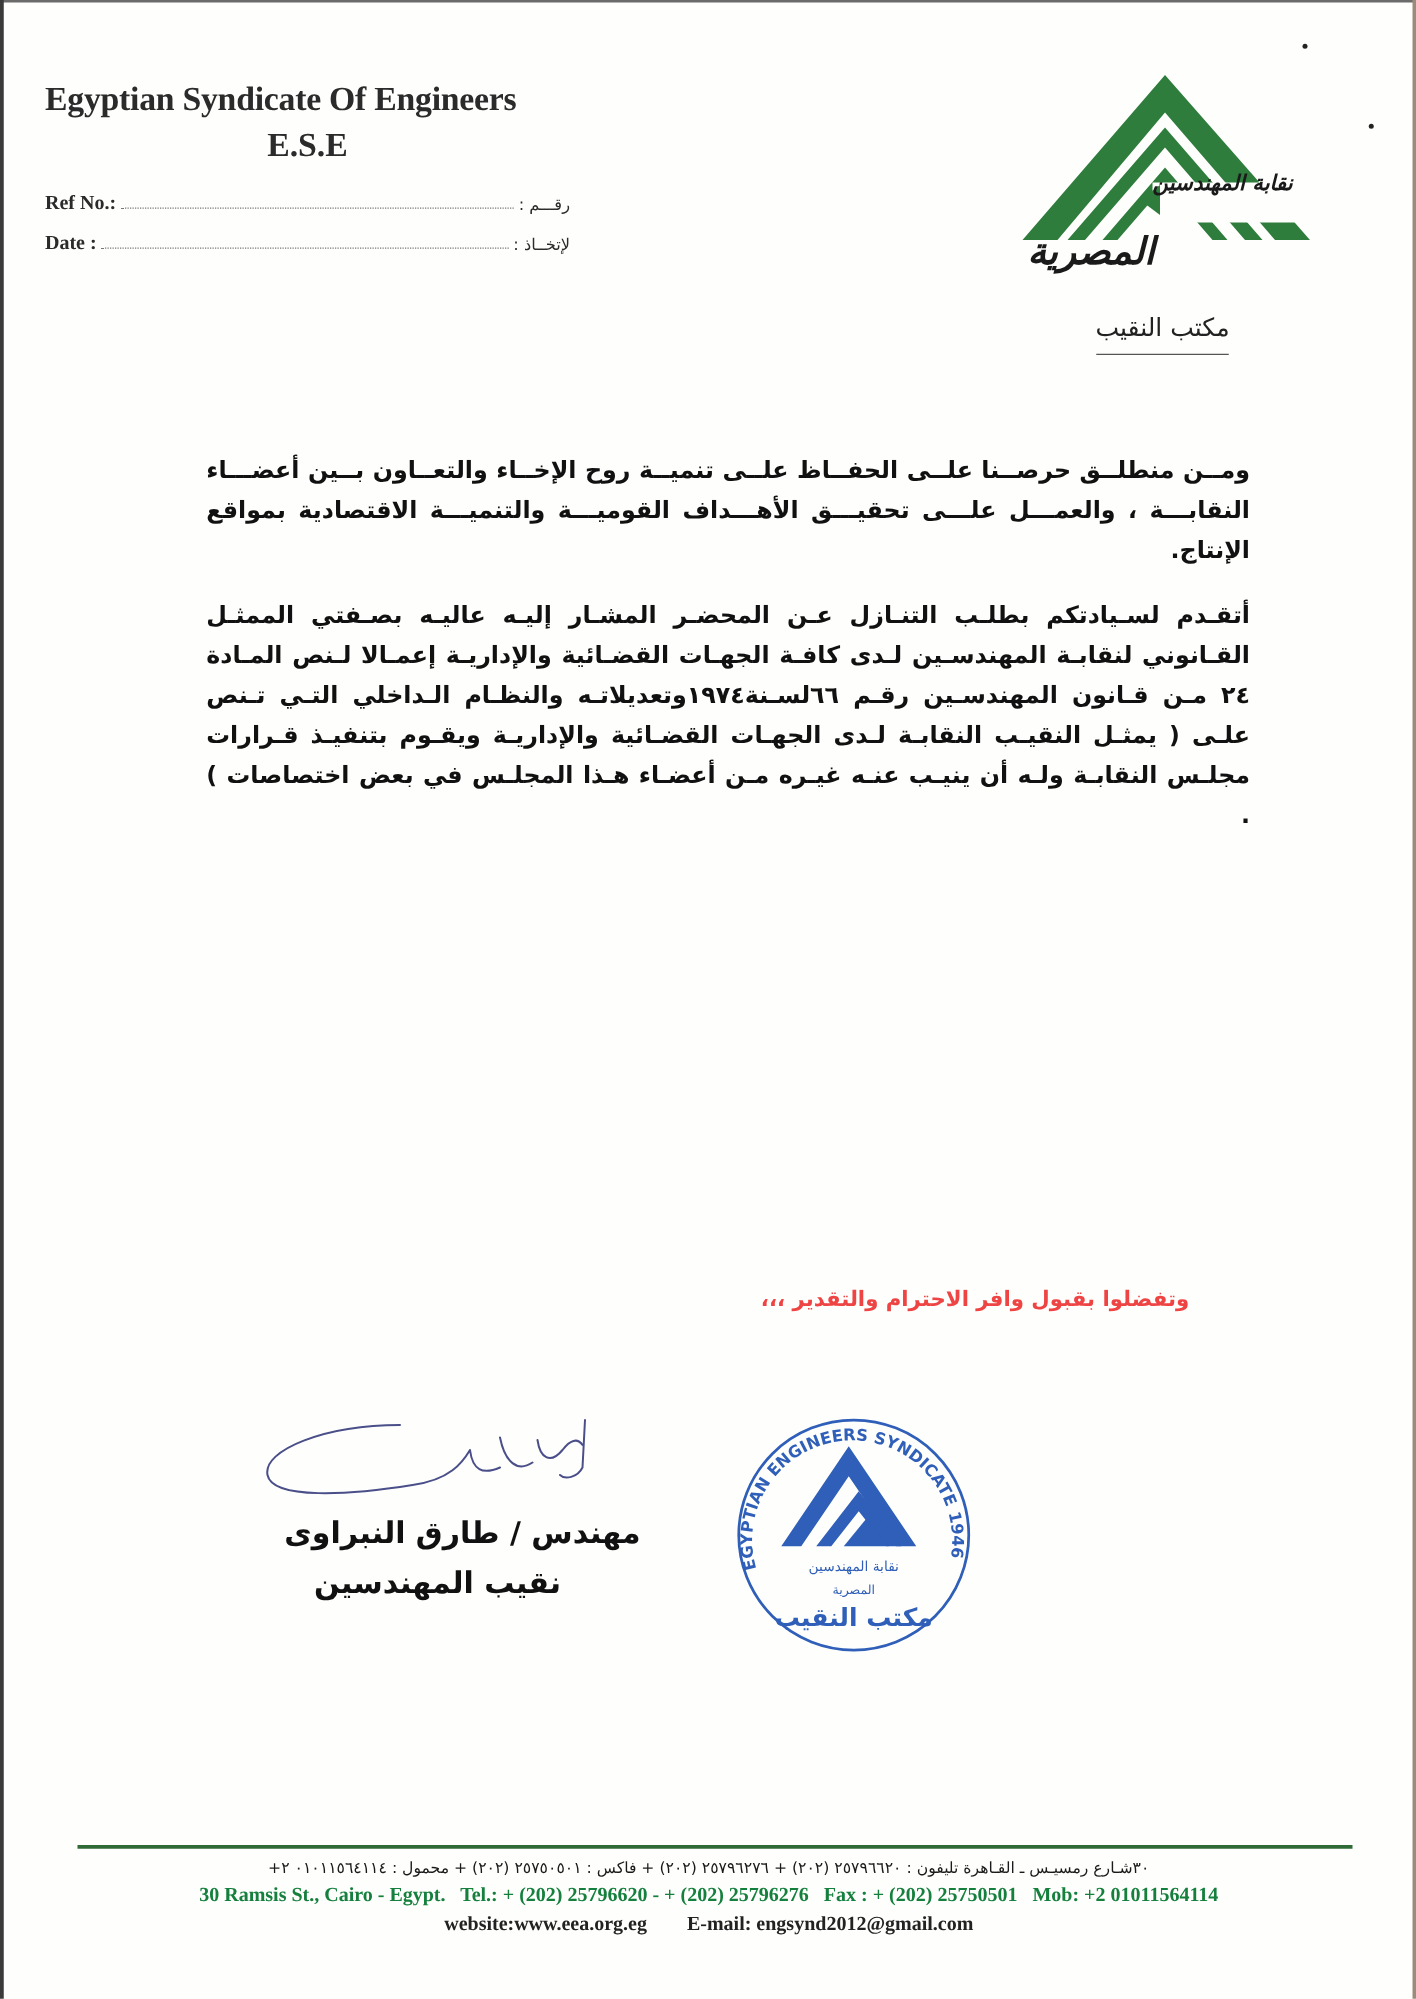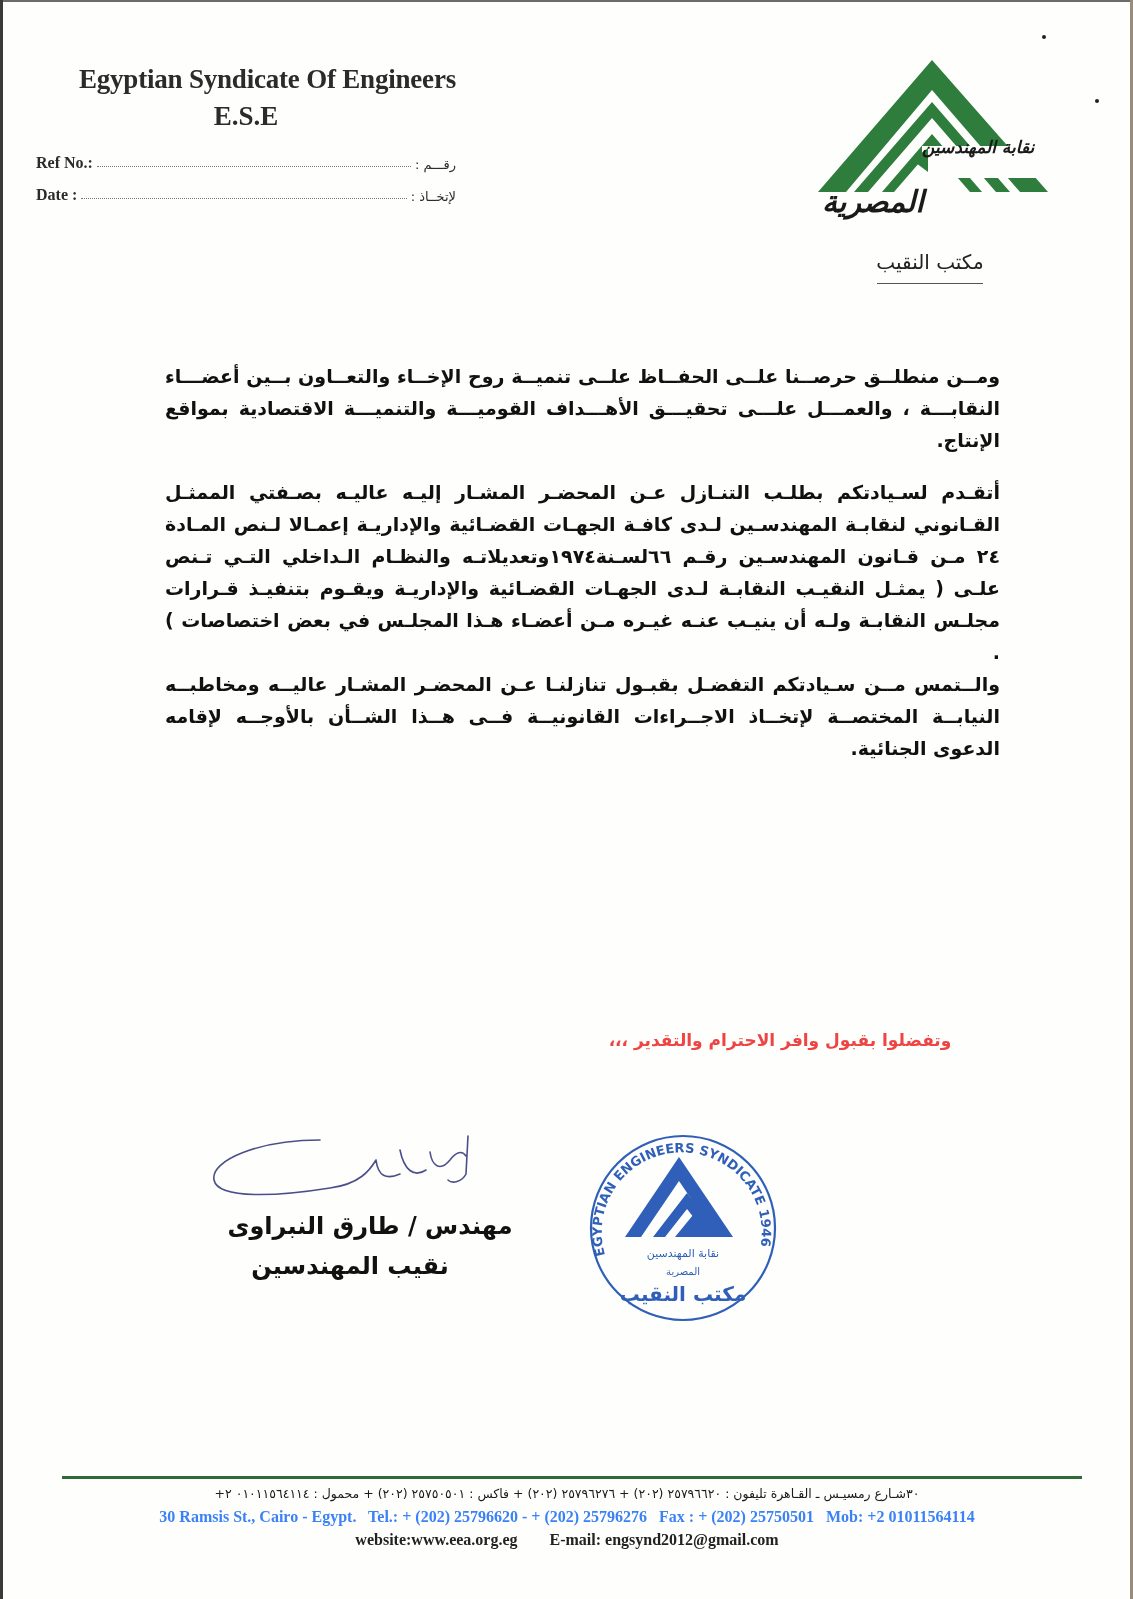--- a/index.html
+++ b/index.html
@@ -16,21 +16,21 @@
     }
     .page-edge-top {
       position: absolute; left: 0; top: 0; width: 1133px; height: 2px; background: #6b6b6b;
     }
     .page-edge-right {
       position: absolute; right: 0; top: 0; width: 3px; height: 1599px; background: #9a8c7a;
     }
     
     .org-name {
       position: absolute; left: 36px; top: 64px; width: 420px;
-      text-align: right; font-size: 27px; font-weight: bold; color: #2b2b2b;
+      text-align: left; font-size: 27px; font-weight: bold; color: #2b2b2b;
       font-family: "Liberation Serif", serif;
       letter-spacing: -0.2px;
     }
     .org-abbr {
       position: absolute; left: 36px; top: 101px; width: 420px;
       text-align: center; font-size: 27px; font-weight: bold; color: #2b2b2b;
       font-family: "Liberation Serif", serif;
     }
     .ref-row {
       position: absolute; left: 36px; width: 420px; height: 22px;
@@ -94,21 +94,21 @@
     .footer-rule {
       position: absolute; left: 62px; top: 1476px; width: 1020px; height: 3px; background: #2f6a37;
     }
     .footer-ar {
       position: absolute; left: 62px; top: 1486px; width: 1010px; text-align: center;
       direction: rtl; font-family: "DejaVu Sans", sans-serif; font-size: 12.5px; color: #1a1a1a;
       white-space: nowrap;
     }
     .footer-en {
       position: absolute; left: 62px; top: 1508px; width: 1010px; text-align: center;
-      font-family: "Liberation Serif", serif; font-weight: bold; font-size: 16px; color: #3b82f6;
+      font-family: "Liberation Serif", serif; font-weight: bold; font-size: 16px; color: #15803d;
       white-space: pre;
     }
     .footer-en2 {
       position: absolute; left: 62px; top: 1531px; width: 1010px; text-align: center;
       font-family: "Liberation Serif", serif; font-weight: bold; font-size: 16px; color: #222;
       white-space: pre;
     }
     .speck { position: absolute; width: 4px; height: 4px; background: #222; border-radius: 50%; }
   </style>
 </head>
@@ -144,21 +144,20 @@
   <polygon points="102,100 118,88 118,112" fill="#2e7d3c"></polygon>
 </svg>
 <div class="logo-title-ar">نقابة المهندسين</div>
 <div class="logo-title-ar2">المصرية</div>
 <div class="office-label">مكتب النقيب</div>
 <div class="office-underline"></div>
 
 <div class="body-text">
   <p>ومــن منطلــق حرصــنا علــى الحفــاظ علــى تنميــة روح الإخــاء والتعــاون بــين أعضـــاء النقابـــة ، والعمـــل علـــى تحقيـــق الأهـــداف القوميـــة والتنميـــة الاقتصادية بمواقع الإنتاج.</p>
   <p class="gap">أتقـدم لسـيادتكم بطلـب التنـازل عـن المحضـر المشـار إليـه عاليـه بصـفتي الممثـل القـانوني لنقابـة المهندسـين لـدى كافـة الجهـات القضـائية والإداريـة إعمـالا لـنص المـادة ٢٤ مـن قـانون المهندسـين رقـم ٦٦لسـنة١٩٧٤وتعديلاتـه والنظـام الـداخلي التـي تـنص علـى ( يمثـل النقيـب النقابـة لـدى الجهـات القضـائية والإداريـة ويقـوم بتنفيـذ قـرارات مجلـس النقابـة ولـه أن ينيـب عنـه غيـره مـن أعضـاء هـذا المجلـس في بعض اختصاصات ) .</p>
-  <p>والــتمس مــن سـيادتكم التفضـل بقبـول تنازلنـا عـن المحضـر المشـار عاليــه ومخاطبــه النيابــة المختصــة لإتخــاذ الاجــراءات القانونيــة فــى هــذا الشــأن بالأوجــه لإقامه الدعوى الجنائية.</p>
 </div>
 <div class="closing">وتفضلوا بقبول وافر الاحترام والتقدير ،،،</div>
 
 <svg class="signature" viewBox="0 0 300 90">
   <path d="M 120 10 C 60 10, 10 30, 14 50 C 18 70, 80 66, 130 58 C 160 54, 170 40, 176 30 M 176 30 C 178 46, 186 50, 200 44 M 200 20 C 204 40, 214 48, 226 40 M 230 22 C 232 36, 240 42, 250 30 C 256 22, 262 20, 266 26 M 268 6 L 266 44 C 262 52, 252 54, 248 50" fill="none" stroke="#4a4f8a" stroke-width="1.6" stroke-linecap="round"></path>
 </svg>
 <div class="signer-name">مهندس / طارق النبراوى</div>
 <div class="signer-title">نقيب المهندسين</div>
 
 <svg class="stamp" viewBox="0 0 210 200">

